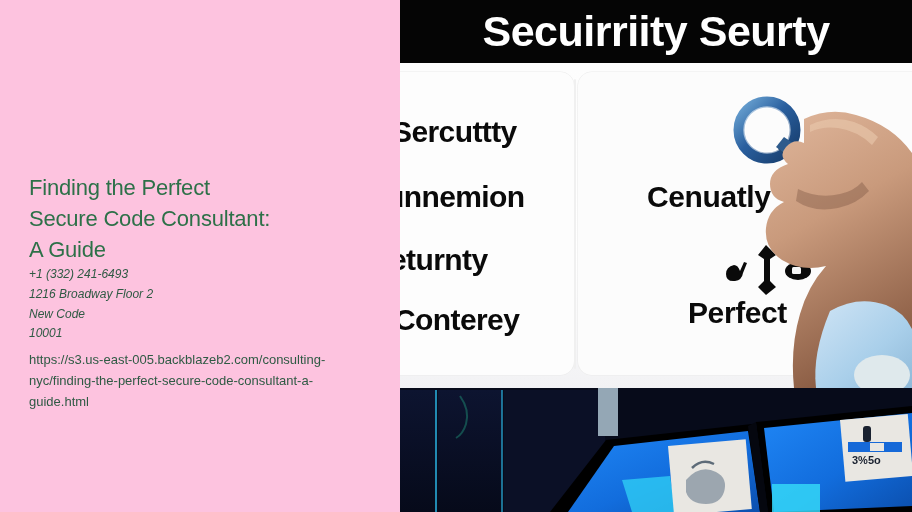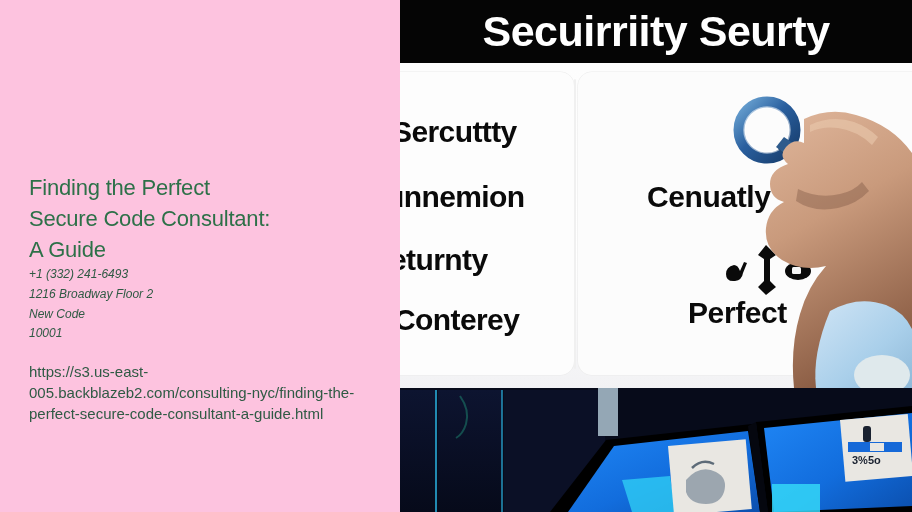--- a/index.html
+++ b/index.html
@@ -45,22 +45,22 @@
     letter-spacing: 0.2px;
   }
   .contact-line {
     font-size: 12px;
     line-height: 19.8px;
     color: #2f5a44;
     white-space: nowrap;
     font-style: italic;
   }
   .site-url {
-    margin-top: 17px;
-    font-size: 15px;
+    margin-top: 5px;
+    font-size: 13px;
     line-height: 21px;
     color: #2f5a44;
     width: 340px;
     word-break: break-word;
   }
 
   
   .right-image {
     position: relative;
     width: 512px; height: 512px;

